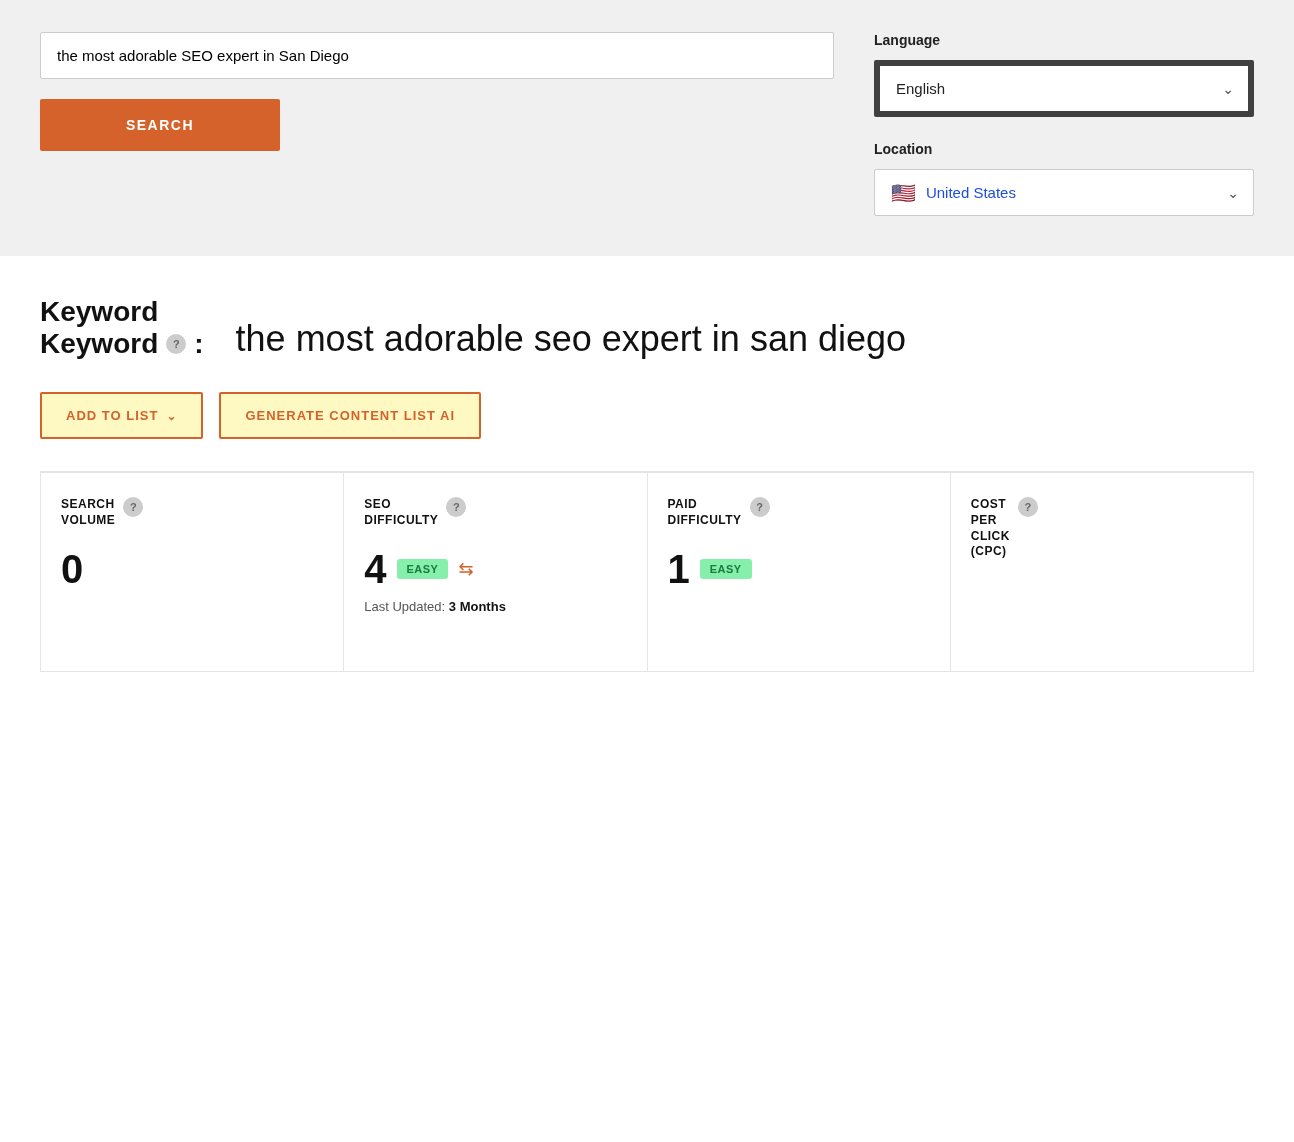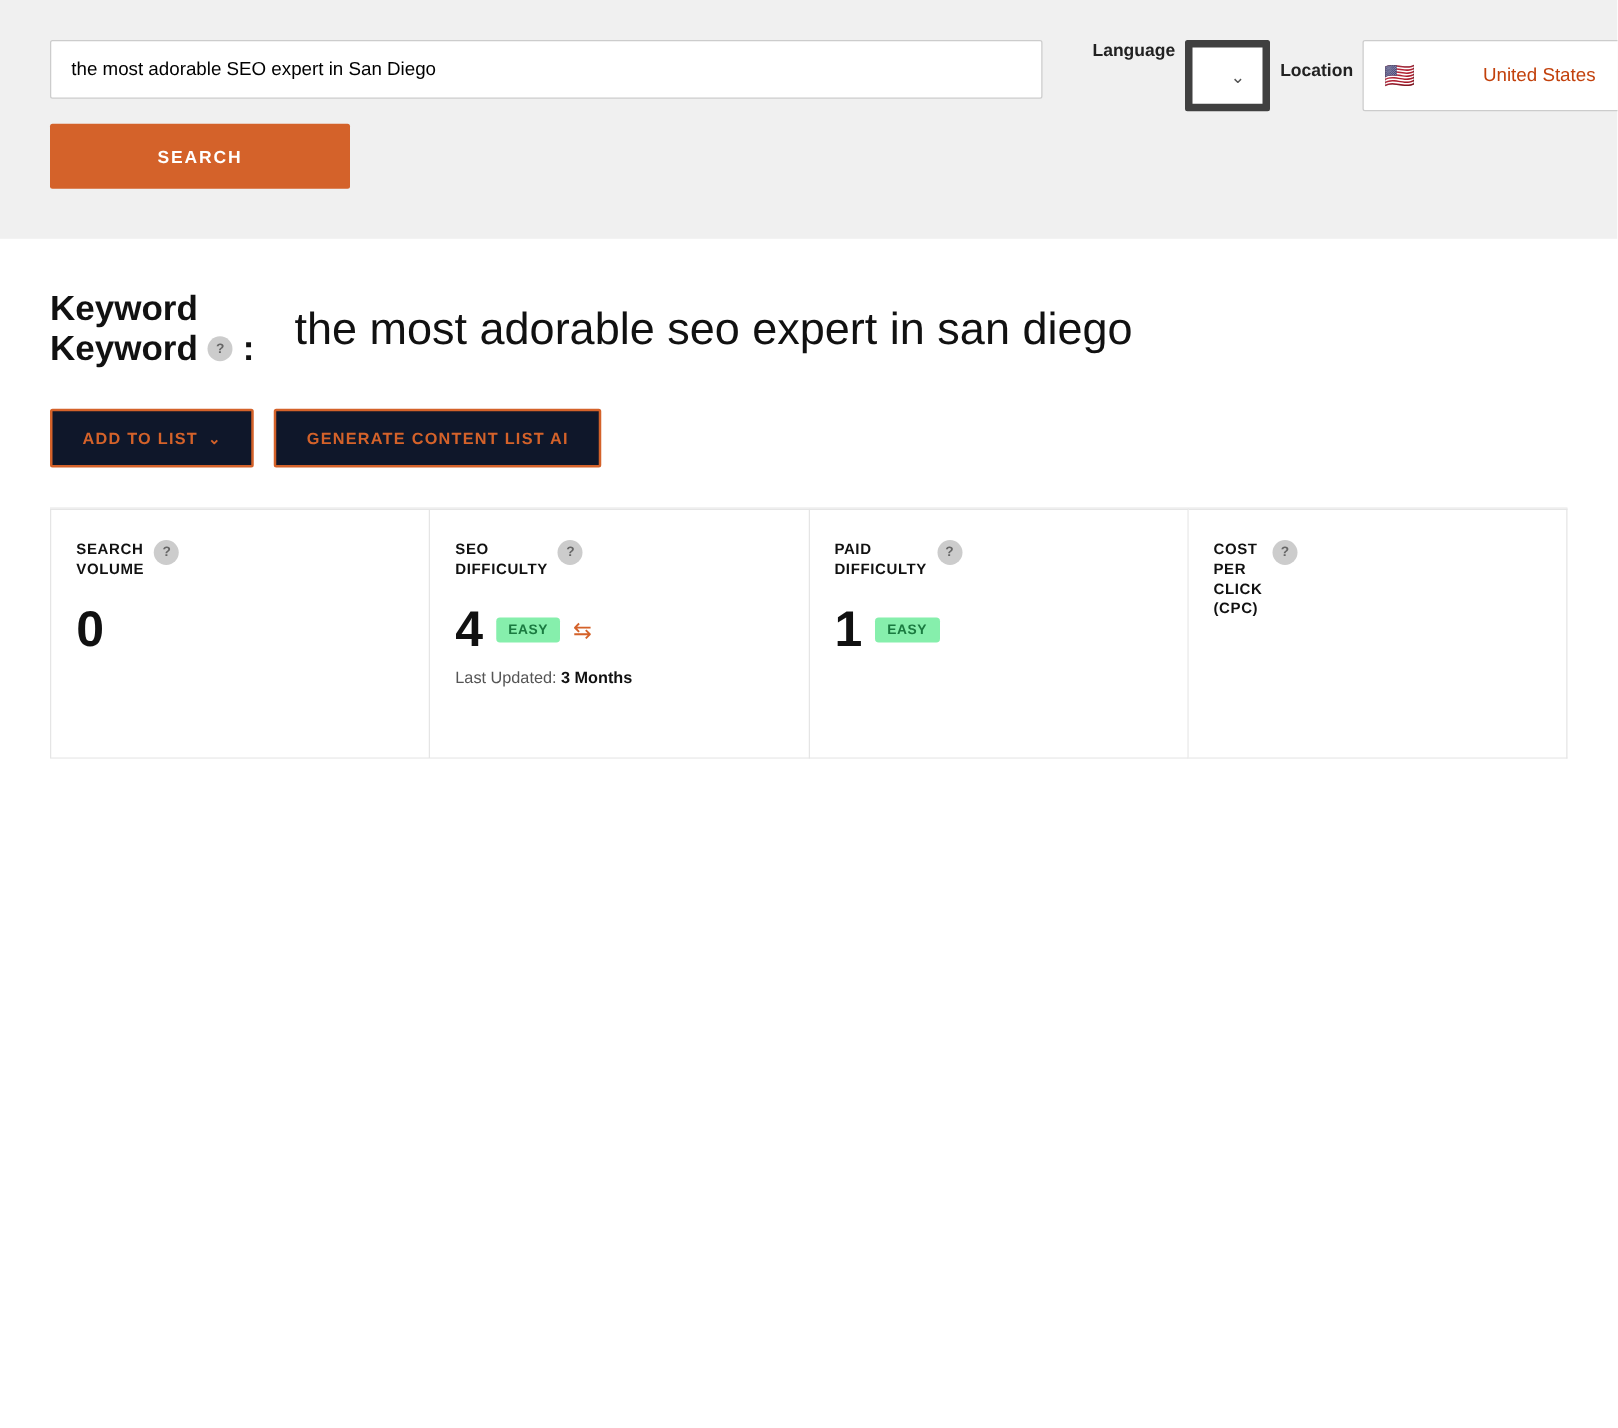--- a/index.html
+++ b/index.html
@@ -22,21 +22,21 @@
     }
     .search-left {
       flex: 1;
       display: flex;
       flex-direction: column;
       gap: 12px;
     }
     .search-right {
       width: 380px;
       display: flex;
-      flex-direction: row;
+      flex-direction: column;
       gap: 8px;
     }
     .search-label {
       font-size: 15px;
       color: #333;
       margin-top: 60px;
     }
     .search-input {
       width: 100%;
       padding: 14px 16px;
@@ -102,46 +102,45 @@
     }
     .flag-emoji {
       font-size: 20px;
       margin-right: 10px;
       flex-shrink: 0;
     }
     .location-select-wrapper select {
       flex: 1;
       padding: 14px 30px 14px 0;
       font-size: 15px;
-      color: #c2410c;
+      color: #1d4ed8;
       background: transparent;
       border: none;
       outline: none;
       appearance: none;
       cursor: pointer;
-      margin-left: 44px;
     }
     .location-chevron {
       position: absolute;
       right: 14px;
       top: 50%;
       transform: translateY(-50%);
       pointer-events: none;
       font-size: 14px;
       color: #555;
     }
 
     
     .results-section {
       padding: 40px 40px 0 40px;
     }
     .results-header {
       display: flex;
       flex-direction: row;
-      align-items: center;
+      align-items: flex-end;
       gap: 24px;
       margin-bottom: 32px;
     }
     .keyword-overview-title {
       display: flex;
       flex-direction: column;
     }
     .keyword-overview-title .kw-title-line {
       display: flex;
       align-items: center;
@@ -185,21 +184,21 @@
       display: flex;
       gap: 16px;
       margin-bottom: 32px;
     }
     .btn-outline-orange {
       display: flex;
       align-items: center;
       gap: 8px;
       padding: 14px 24px;
       border: 2px solid #d4622a;
-      background: #0f172a;
+      background: #fef9c3;
       color: #d4622a;
       font-size: 13px;
       font-weight: 700;
       letter-spacing: 1px;
       cursor: pointer;
       border-radius: 2px;
     }
     .btn-chevron {
       font-size: 12px;
     }

